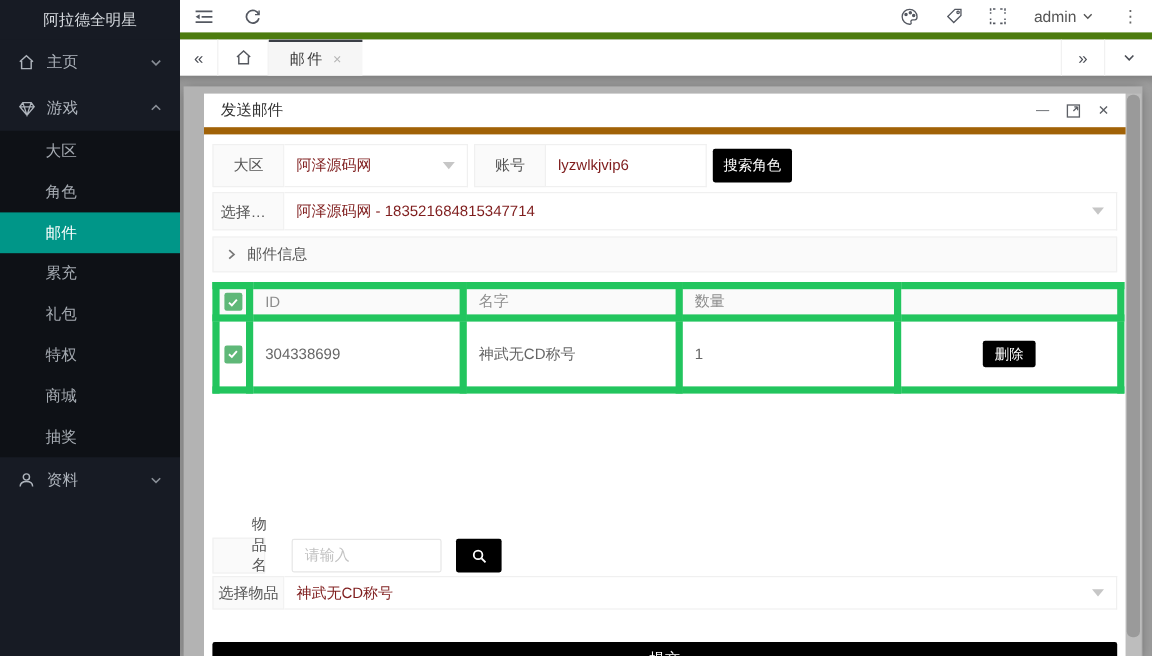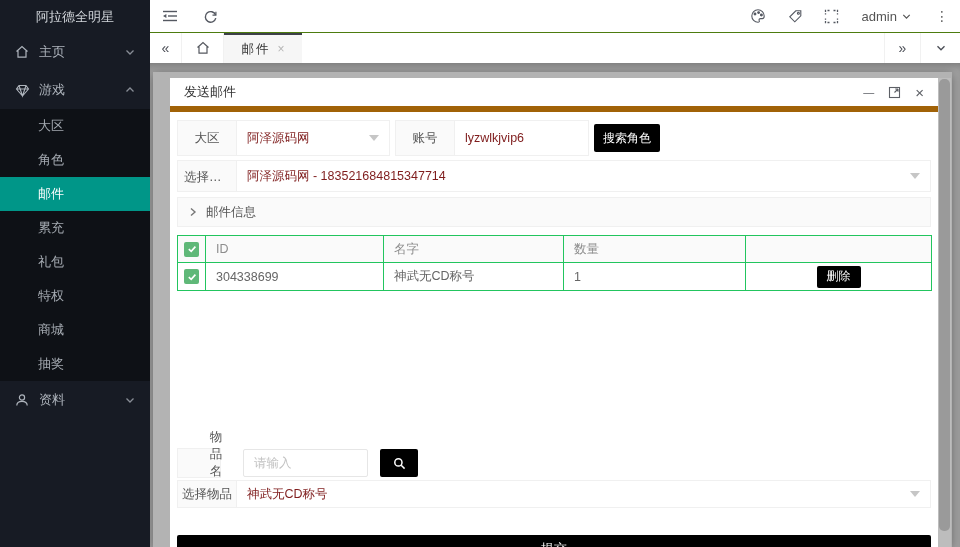--- a/index.html
+++ b/index.html
@@ -12,21 +12,21 @@
   .nav-item { height:38px; display:flex; align-items:center; padding:0 14px; color:#aeb4bc; cursor:pointer; font-size:13px; }
   .nav-item .nicon { width:16px; height:16px; margin-right:9px; display:flex; align-items:center; justify-content:center; }
   .nav-item .nlabel { flex:1; }
   .nav-item .chev { width:12px; height:12px; opacity:.75; }
   .submenu { background:#0e1116; }
   .sub-item { height:34px; line-height:34px; padding-left:38px; color:#a5abb2; font-size:13px; cursor:pointer; }
   .sub-item.active { background:#009688; color:#fff; }
   svg.ic { display:block; }
 
   
-  .header { position:absolute; left:150px; top:0; width:810px; height:33px; background:#fff; display:flex; align-items:stretch; border-bottom:1px solid #4d7c0f; z-index:6; }
+  .header { position:absolute; left:150px; top:0; width:810px; height:33px; background:#fff; display:flex; align-items:stretch; border-bottom:6px solid #4d7c0f; z-index:6; }
   .hicon { width:40px; display:flex; align-items:center; justify-content:center; color:#545861; cursor:pointer; }
   .hspacer { flex:1; }
   .huser { display:flex; align-items:center; gap:4px; padding:0 12px; color:#555; font-size:13px; cursor:pointer; }
   .hmore { width:36px; display:flex; align-items:center; justify-content:center; color:#666; font-size:14px; cursor:pointer; }
 
   
   .tabbar { position:absolute; left:150px; top:33px; width:810px; height:30px; background:#fff; display:flex; z-index:6; }
   .tbtn { width:32px; display:flex; align-items:center; justify-content:center; color:#4a4d55; font-size:14px; border-right:1px solid #f1f1f1; cursor:pointer; }
   .thome { width:42px; display:flex; align-items:center; justify-content:center; color:#55585f; border-right:1px solid #f1f1f1; cursor:pointer; }
   .tab { width:78px; background:#f6f6f6; border-top:2px solid #3c3f47; display:flex; align-items:center; justify-content:center; gap:7px; color:#333; font-size:12.5px; letter-spacing:2px; cursor:pointer; }
@@ -48,21 +48,21 @@
 
   .cell-label { position:absolute; background:#fafafa; border:1px solid #f0f0f0; color:#555; display:flex; align-items:center; justify-content:center; font-size:12.5px; }
   .cell-label.ellip { justify-content:flex-start; padding:0 6px; white-space:nowrap; overflow:hidden; text-overflow:ellipsis; display:block; line-height:30px; }
   .cell-value { position:absolute; background:#fff; border:1px solid #f0f0f0; border-left:none; color:#7f1d1d; display:flex; align-items:center; padding:0 10px; font-size:12.5px; }
   .caret { width:0; height:0; border-left:5px solid transparent; border-right:5px solid transparent; border-top:6px solid #c6c6c6; margin-left:auto; }
   .btn { background:#000000; color:#fff; border:none; border-radius:2px; font-size:12px; display:flex; align-items:center; justify-content:center; cursor:pointer; font-family:inherit; }
 
   .collapse-hd { position:absolute; left:7px; top:119px; width:754px; height:30px; background:#fafafa; border:1px solid #f0f0f0; display:flex; align-items:center; padding:0 10px; gap:8px; color:#555; cursor:pointer; font-size:12.5px; }
 
   table.grid { position:absolute; left:7px; top:157px; width:754px; border-collapse:collapse; table-layout:fixed; }
-  table.grid th, table.grid td { border:1px solid #22c55e; font-weight:normal; text-align:left; padding:0 10px; font-size:12.5px; }
+  table.grid th, table.grid td { border:6px solid #22c55e; font-weight:normal; text-align:left; padding:0 10px; font-size:12.5px; }
   table.grid th { background:#fafafa; height:27px; color:#8d8d8d; }
   table.grid td { background:#fff; height:28px; color:#666; }
   .cb { width:15px; height:15px; background:#5FB878; border-radius:2px; display:flex; align-items:center; justify-content:center; cursor:pointer; margin:0 auto; }
 
   .input-box { position:absolute; border:1px solid #e6e6e6; border-radius:2px; background:#fff; font-family:inherit; font-size:12.5px; color:#14532d; padding:0 10px; outline:none; }
   .input-box::placeholder { color:#c2c2c2; }
 
   .submit-bar { position:absolute; left:7px; top:457px; width:754px; height:27px; font-size:13px; }
 </style>
 </head>
@@ -262,21 +262,21 @@
       <td style="padding:0;">
             <span class="cb">
               <svg class="ic" width="10" height="10" viewBox="0 0 10 10" fill="none" stroke="#fff" stroke-width="1.6">
                 <path d="M1.8 5.2 L4.2 7.4 L8.4 2.6"></path>
               </svg>
             </span>
           </td>
       <td>304338699</td>
       <td>神武无CD称号</td>
       <td>1</td>
-      <td style="text-align:center;"><button class="btn" style="width:44px; height:22px; margin:0 auto; display:inline-flex;">删除</button></td>
+      <td style="text-align:center;"><button class="btn" style="width:44px; height:22px; margin:16px auto; display:inline-flex;">删除</button></td>
     </tr>
   </tbody>
     </table>
 
   <div class="cell-label" style="left:7px; top:370px; width:44px; height:30px;padding-left:34px;">物品名称</div>
   <input class="input-box" type="text" style="left: 73px; top: 371px; width: 125px; height: 28px;" placeholder="请输入">
   <button class="btn" style="position:absolute; left:210px; top:371px; width:38px; height:28px;">
     <svg class="ic" width="13" height="13" viewBox="0 0 13 13" fill="none" stroke="#fff" stroke-width="1.5">
         <circle cx="5.4" cy="5.4" r="3.6"></circle>
         <line x1="8.2" y1="8.2" x2="11.6" y2="11.6"></line>

